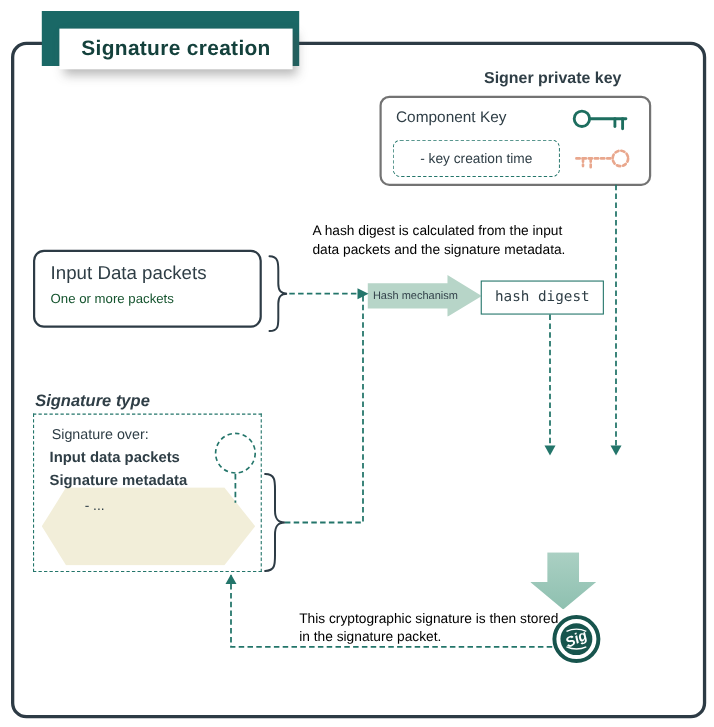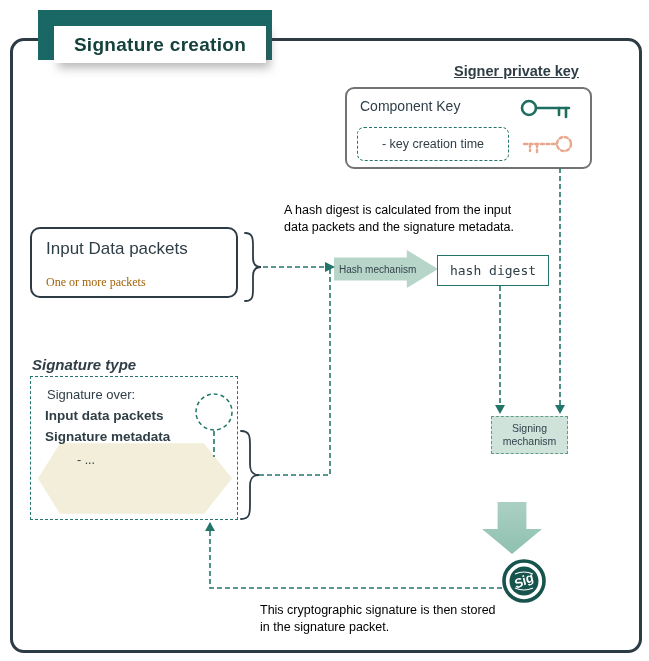--- a/index.html
+++ b/index.html
@@ -13,38 +13,38 @@
   .main-frame{left:10px;top:38px;width:626px;height:609px;border:3px solid #2d3b45;border-radius:14px;background:#fff;}
   .banner-accent{left:38px;top:10px;width:234px;height:50px;background:#1a6866;}
   .title-box{
     left:54px;top:26px;width:212px;height:37px;background:#fff;
     box-shadow:4px 5px 9px rgba(70,70,70,.38);
     display:flex;align-items:center;justify-content:center;
     font-size:19px;font-weight:bold;color:#14413c;letter-spacing:.3px;
   }
 
   
-  .signer-label{left:454px;top:63px;font-size:14.5px;font-weight:600;text-decoration:underline;}
+  .signer-label{left:440px;top:63px;font-size:14.5px;font-weight:600;}
   .component-key-box{left:345px;top:87px;width:243px;height:78px;border:2px solid #737373;border-radius:9px;background:#fff;}
   .ck-title{left:13px;top:9px;font-size:14px;font-weight:500;}
   .ck-key{right:12px;top:4px;width:62px;height:30px;}
   .kct-box{left:10px;top:38px;width:150px;height:32px;border:1.6px dashed #23756a;border-radius:7px;
     display:flex;align-items:center;justify-content:center;font-size:12.5px;background:#fff;}
   .kct-key{right:14px;top:40px;width:60px;height:30px;}
 
   
   .input-box{left:30px;top:227px;width:208px;height:71px;border:2.5px solid #2d3b45;border-radius:10px;background:#fff;box-sizing:border-box;padding:10px 0 0 14px;}
   .input-title{font-size:17px;font-weight:500;}
-  .input-sub{font-size:12px;color:#a16207;margin-top:16px;font-family:Liberation Serif, serif;}
+  .input-sub{font-size:12px;color:#14532d;margin-top:5px;}
 
   
   .note{font-size:12.5px;line-height:1.32;color:#000000;}
   .hash-note{left:284px;top:202px;width:238px;}
   .signing-note{left:404px;top:452px;width:242px;}
-  .stored-note{left:260px;top:554px;width:236px;margin-top:48px;}
+  .stored-note{left:272px;top:554px;width:236px;}
 
   
   .hash-mech{
     left:334px;top:250px;width:104px;height:38px;background:#b7d5c8;
     clip-path:polygon(0 20%,70% 20%,70% 0,100% 50%,70% 100%,70% 80%,0 80%);
     display:flex;align-items:center;font-size:10px;color:#33424b;
     padding-left:5px;box-sizing:border-box;white-space:nowrap;
   }
   .hash-digest{
     left:437px;top:255px;width:110px;height:29px;border:1.5px solid #23756a;background:#fff;
@@ -123,21 +123,20 @@
   </div>
 
   <div class="abs note hash-note">A hash digest is calculated from the input data packets and the signature metadata.</div>
   <div class="abs note stored-note">This cryptographic signature is then stored in the signature packet.</div>
 
   <div class="abs hash-mech">
     <span>Hash mechanism</span>
   </div>
   <div class="abs hash-digest">hash digest</div>
 
-  <div class="abs signing-mech">Signing mechanism</div>
 
   <div class="abs big-arrow"></div>
   <svg class="abs sig-badge" viewBox="0 0 46 46">
     <circle cx="23" cy="23" r="20" fill="#fff" stroke="#17544d" stroke-width="3.6"></circle>
     <circle cx="23" cy="23" r="14.5" fill="#17544d"></circle>
     <path d="M14 16 Q23 12 32 16" fill="none" stroke="#fff" stroke-width="1.2"></path>
     <path d="M14 30 Q23 34 32 30" fill="none" stroke="#fff" stroke-width="1.2"></path>
     <text x="23" y="27" text-anchor="middle" fill="#fff" font-size="13" font-style="italic" font-weight="bold" font-family="Liberation Sans, sans-serif" transform="rotate(-24 23 23)">Sig</text>
   </svg>
 

